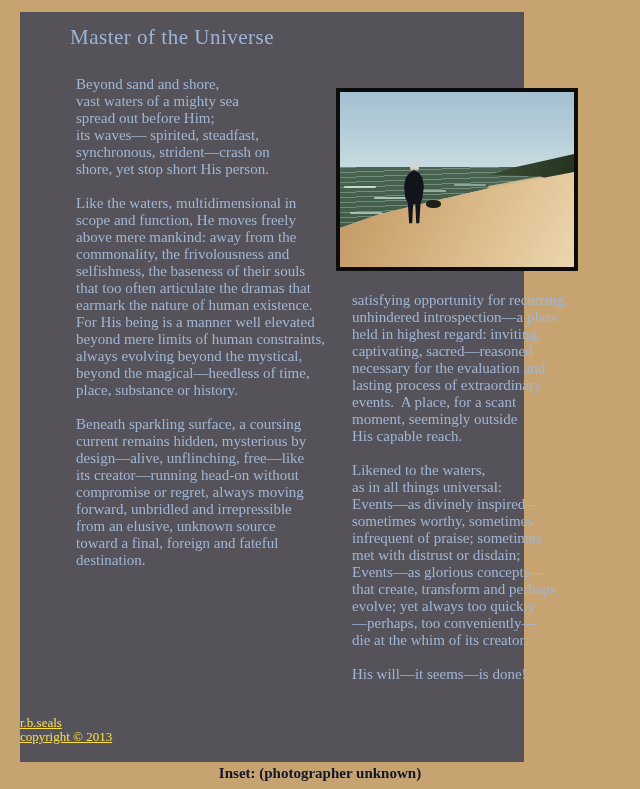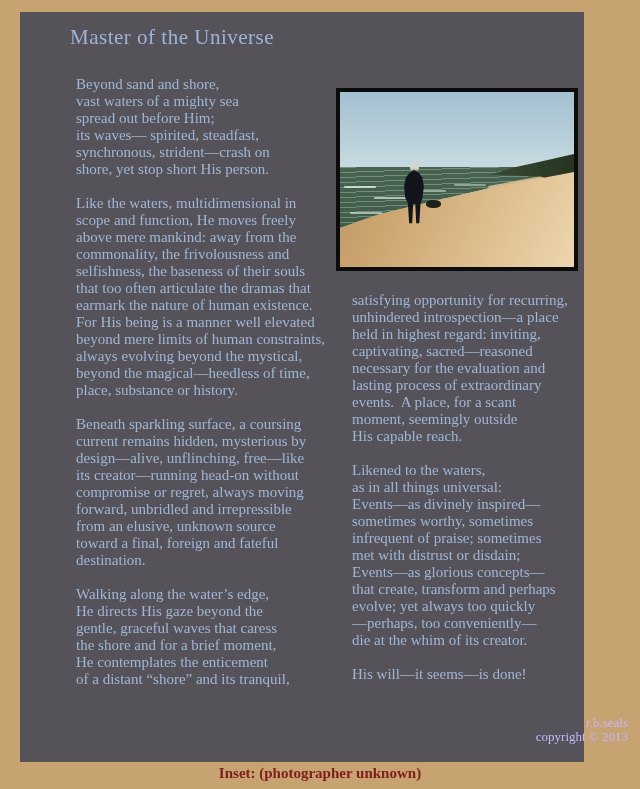--- a/index.html
+++ b/index.html
@@ -3,21 +3,21 @@
 <meta charset="utf-8">
 <style>
   html,body { margin:0; padding:0; }
   body {
     width:640px; height:789px; position:relative;
     background:#C8A372;
     font-family:"Liberation Serif", serif;
     overflow:hidden;
   }
   .panel {
-    position:absolute; left:20px; top:12px; width:564px; height:750px;
+    position:absolute; left:20px; top:12px; width:504px; height:750px;
     background:#555359;
   }
   .page-title {
     position:absolute; left:50px; top:13px; margin:0;
     font-size:21px; font-weight:normal; letter-spacing:0.5px;
     color:#9DB4D6;
   }
   .col {
     position:absolute; width:290px;
     color:#A0B6D5; font-size:15px; line-height:17px;
@@ -75,26 +75,26 @@
     background:#13151D;
   }
   .ph-object {
     position:absolute; left:86px; top:108px; width:15px; height:8px;
     background:#20201A; border-radius:45%;
   }
 
   
   .footer {
     position:absolute; left:0; top:704px; width:608px;
-    text-align:right; color:#c4b5fd; font-size:13px; line-height:14px;
+    text-align:left; color:#fde047; font-size:13px; line-height:14px;text-decoration:underline;
   }
   .footer div { margin:0; }
   .inset-caption {
     position:absolute; left:0; top:765px; width:640px;
-    text-align:center; color:#7f1d1d; font-size:15px; font-weight:bold;
+    text-align:center; color:#0f172a; font-size:15px; font-weight:bold;
   }
 </style>
 </head>
 <body>
 
 <div class="panel">
 
   <h1 class="page-title">Master of the Universe</h1>
 
   <div class="col col-left">
@@ -118,26 +118,20 @@
 place, substance or history.</p>
     <p>Beneath sparkling surface, a coursing
 current remains hidden, mysterious by
 design—alive, unflinching, free—like
 its creator—running head-on without
 compromise or regret, always moving
 forward, unbridled and irrepressible
 from an elusive, unknown source
 toward a final, foreign and fateful
 destination.</p>
-    <p>Walking along the water’s edge,
-He directs His gaze beyond the
-gentle, graceful waves that caress
-the shore and for a brief moment,
-He contemplates the enticement
-of a distant “shore” and its tranquil,</p>
   </div>
 
   <figure class="photo">
     <div class="ph-sky"></div>
     <div class="ph-sea"></div>
     <div class="ph-shore-strip"></div>
     <div class="ph-treeline"></div>
     <div class="ph-sand"></div>
     <div class="ph-wavecaps"></div>
     <div class="ph-object"></div>

